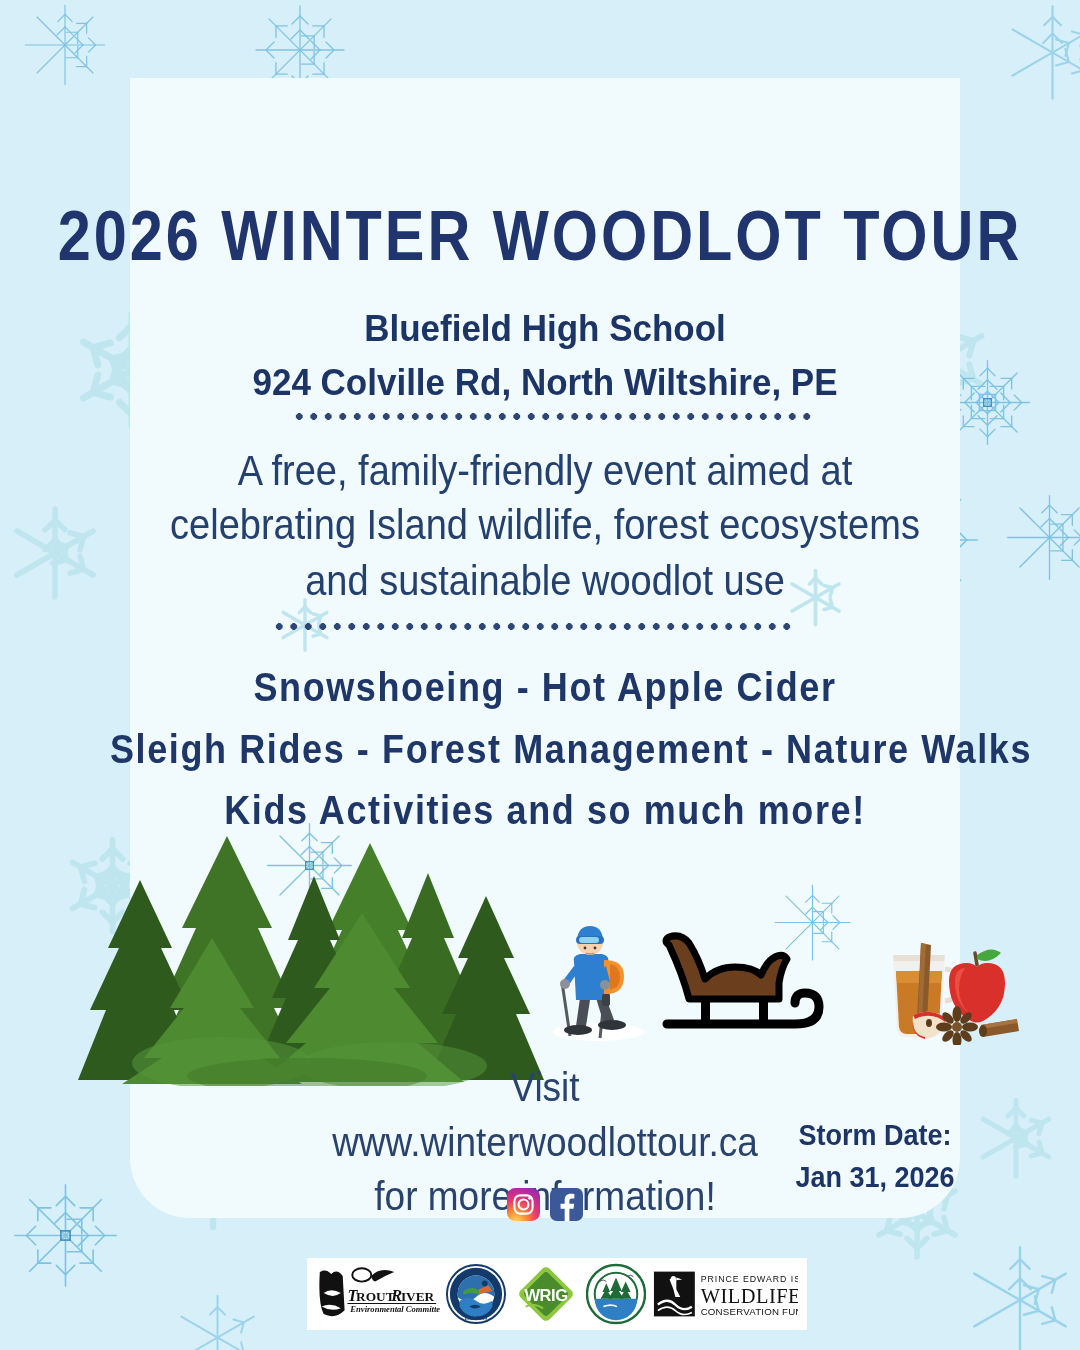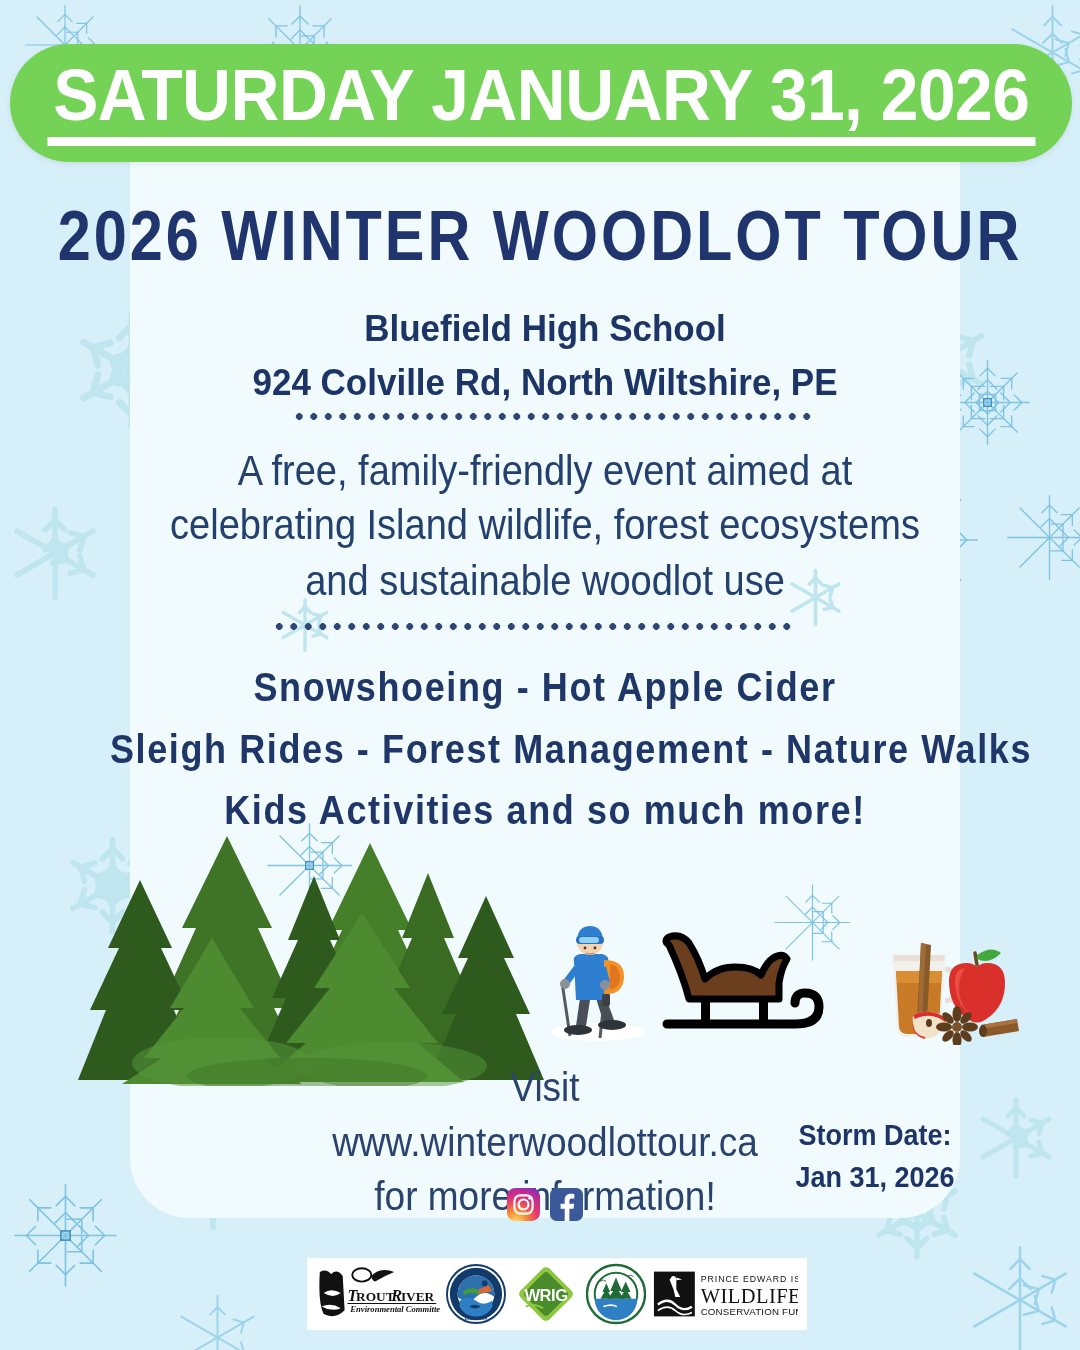--- a/index.html
+++ b/index.html
@@ -579,23 +579,20 @@
               <line x1="50" y1="24" x2="42" y2="32"></line>
               <line x1="50" y1="24" x2="58" y2="32"></line>
             </g>
         <use href="#x13" transform="rotate(60 50 50)"></use>
             <use href="#x13" transform="rotate(120 50 50)"></use>
       </g>
         </svg>
     </div>
   </div>
 
-  <div id="date-banner">
-    <span class="date-text">SATURDAY JANUARY 31, 2026</span>
-  </div>
 
   <div id="event-title">2026 Winter Woodlot Tour</div>
 
   <div id="venue">
     <div>Bluefield High School</div>
     <div>924 Colville Rd, North Wiltshire, PE</div>
   </div>
 
   <div class="divider" id="divider-1"></div>
 

